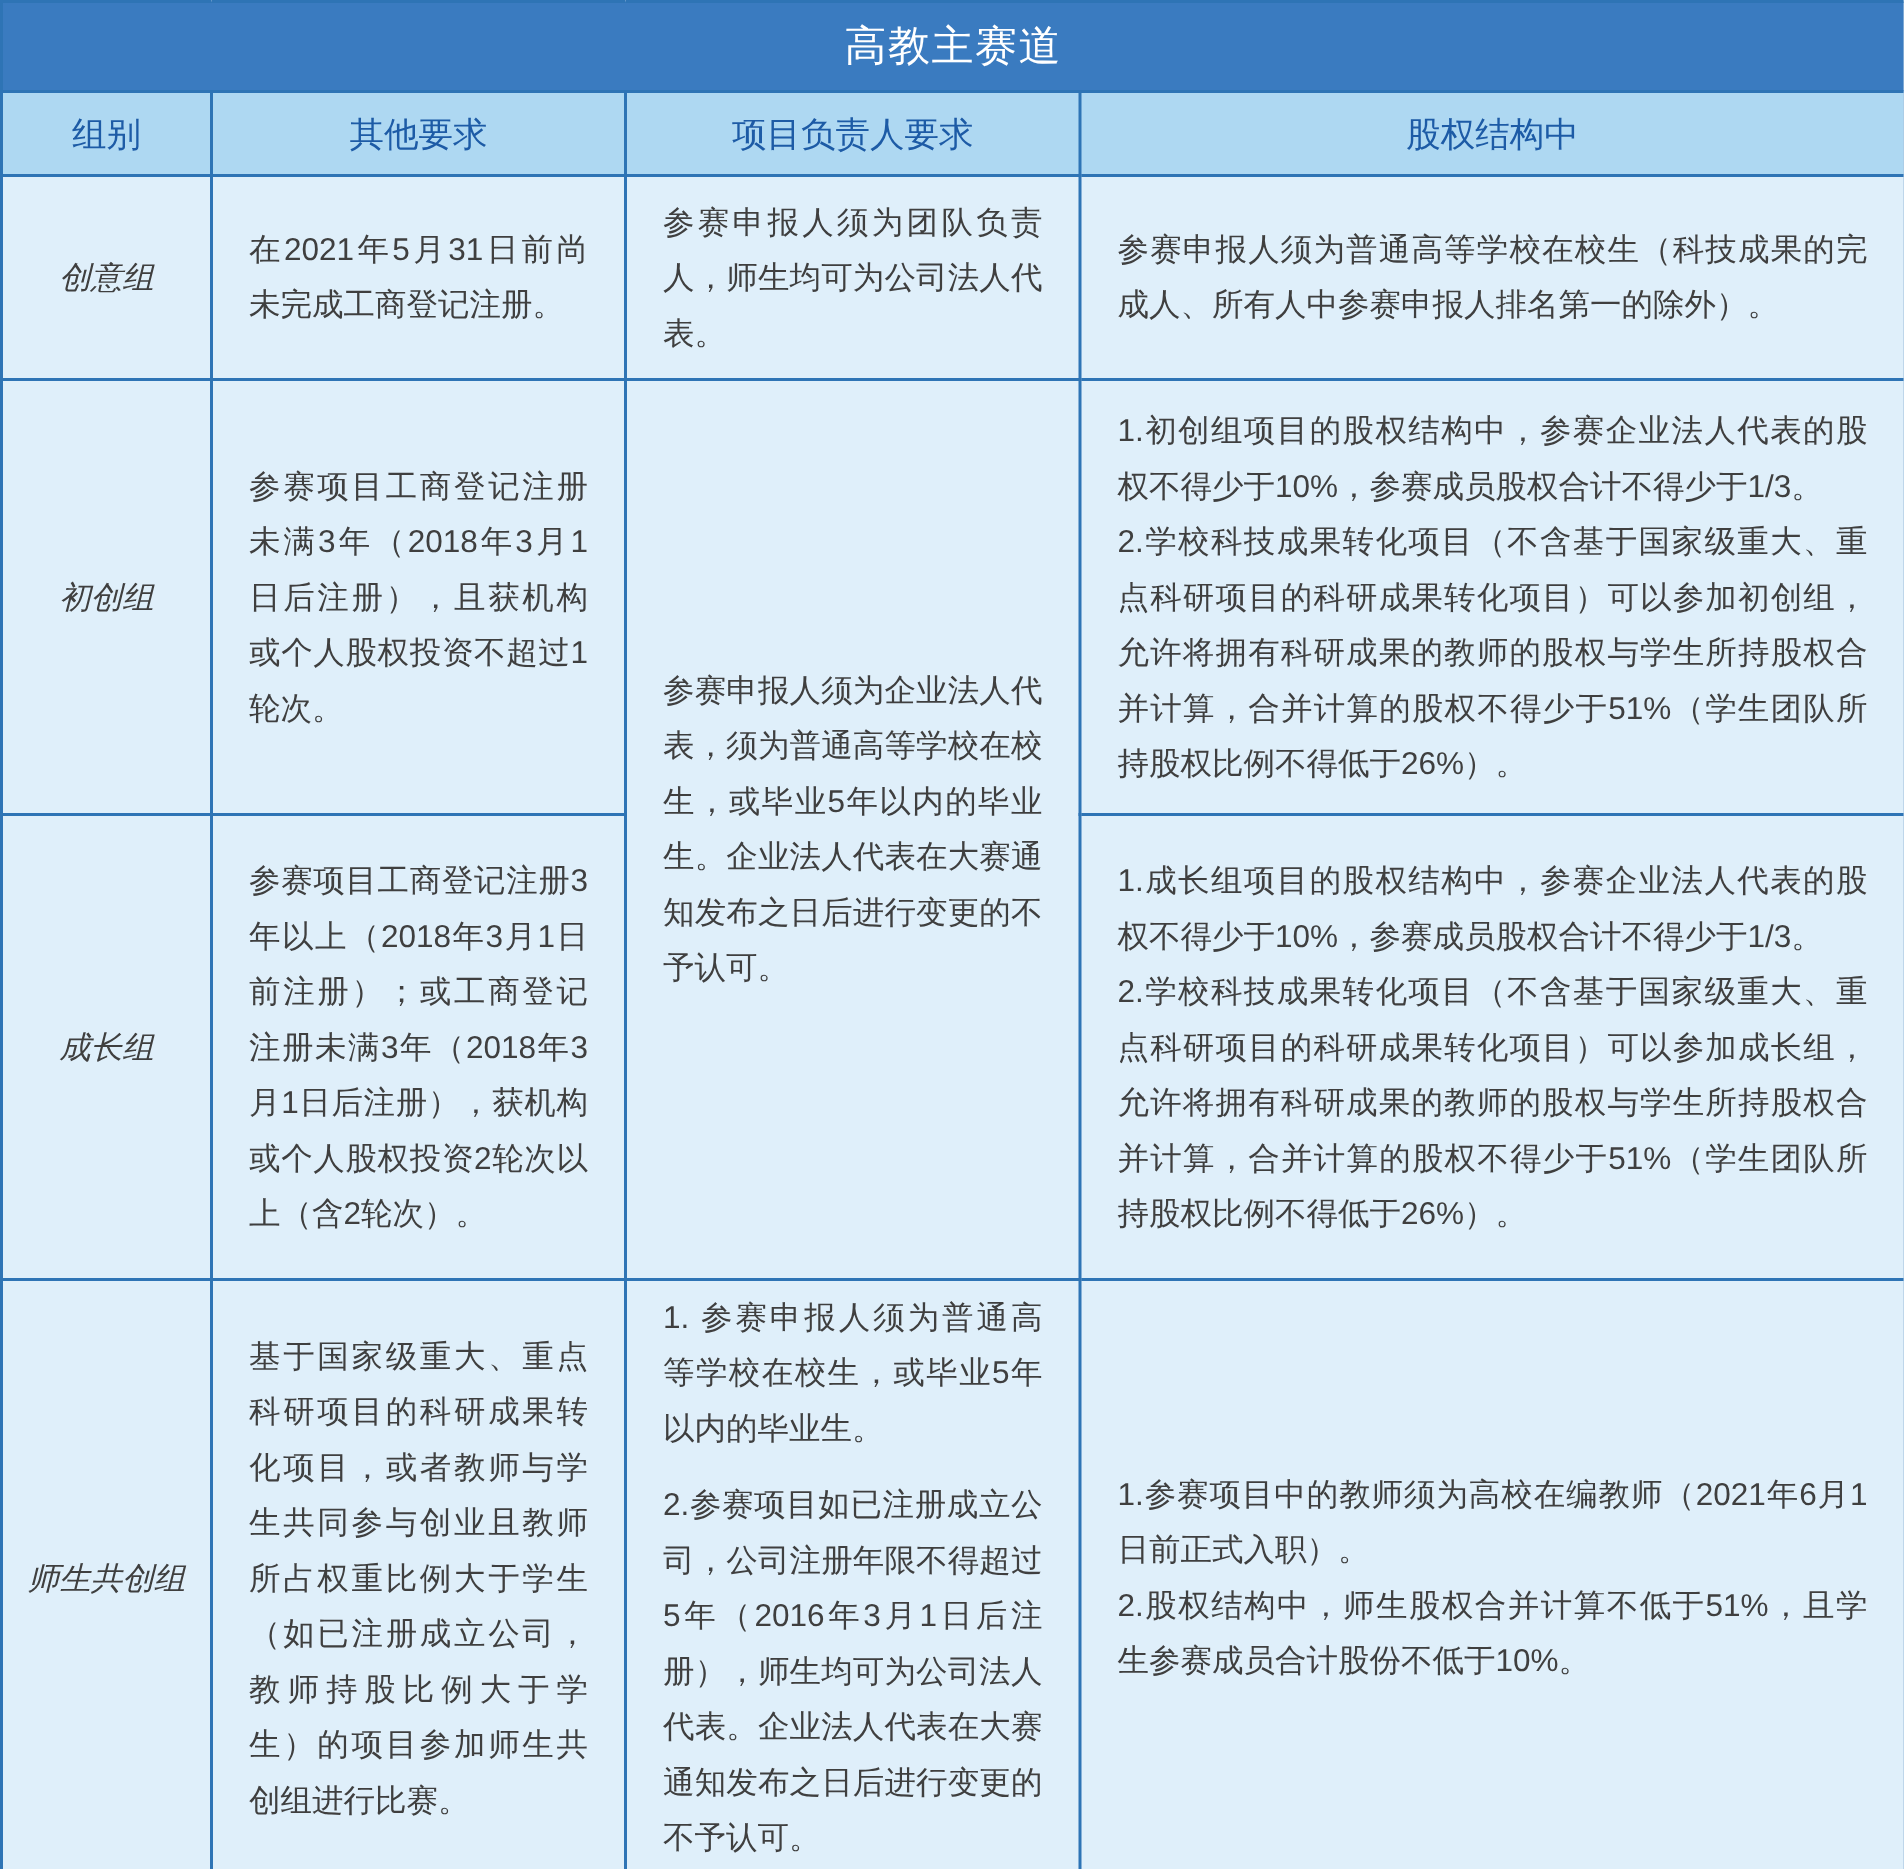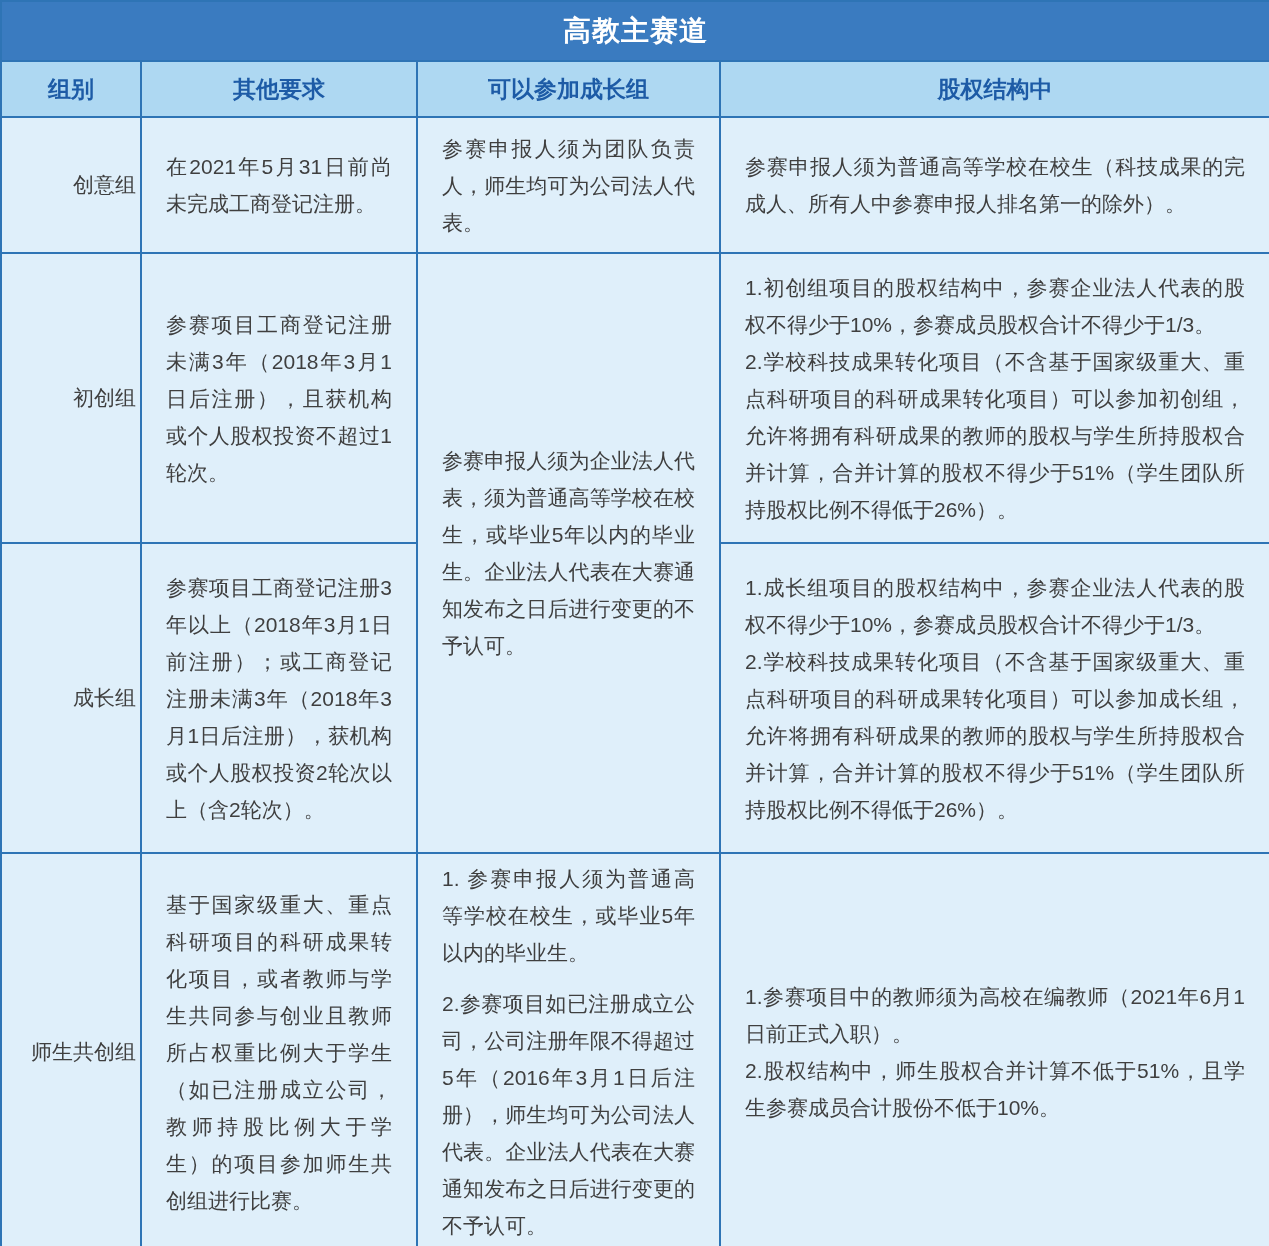--- a/index.html
+++ b/index.html
@@ -29,50 +29,51 @@
     table-layout: fixed;
   }
   td, th {
     border: 2px solid var(--border);
   }
   .title-cell {
     height: 60px;
     background: var(--title-bg);
     color: var(--title-text);
     font-size: 28px;
-    font-weight: bold;
+    font-weight: normal;
     text-align: center;
     vertical-align: middle;
     letter-spacing: 1px;
   }
   th.col-header {
     height: 56px;
     background: var(--header-bg);
     color: var(--header-text);
     font-size: 23px;
-    font-weight: 700;
+    font-weight: 400;
     text-align: center;
     vertical-align: middle;
   }
   td.body-cell {
     background: var(--cell-bg);
     color: var(--body-text);
     font-size: 21px;
     line-height: 37px;
     vertical-align: middle;
     text-align: justify;
     padding: 6px 24px;
   }
   td.group-cell {
     background: var(--cell-bg);
     color: var(--body-text);
     font-size: 21px;
-    text-align: right;
+    text-align: center;
     vertical-align: middle;
     padding: 0 4px;
+    font-style: italic;
   }
   td.body-cell p { margin: 0; }
   td.gap-lg p + p { }
   td.gap-sm p + p { margin-top: 14px; }
   tr.r1 { height: 136px; }
   tr.r2 { height: 290px; }
   tr.r3 { height: 310px; }
   tr.r4 { height: 386px; }
 </style>
 </head>
@@ -86,21 +87,21 @@
       <col style="width:303px">
       <col style="width:550px">
     </colgroup>
     <thead>
       <tr>
         <td class="title-cell" colspan="4">高教主赛道</td>
       </tr>
       <tr>
         <th class="col-header">组别</th>
         <th class="col-header">其他要求</th>
-        <th class="col-header">可以参加成长组</th>
+        <th class="col-header">项目负责人要求</th>
         <th class="col-header">股权结构中</th>
       </tr>
     </thead>
     <tbody>
       <tr class="r1">
         <td class="group-cell">创意组</td>
         <td class="body-cell">
           <p>在2021年5月31日前尚未完成工商登记注册。</p>
         </td>
         <td class="body-cell">

